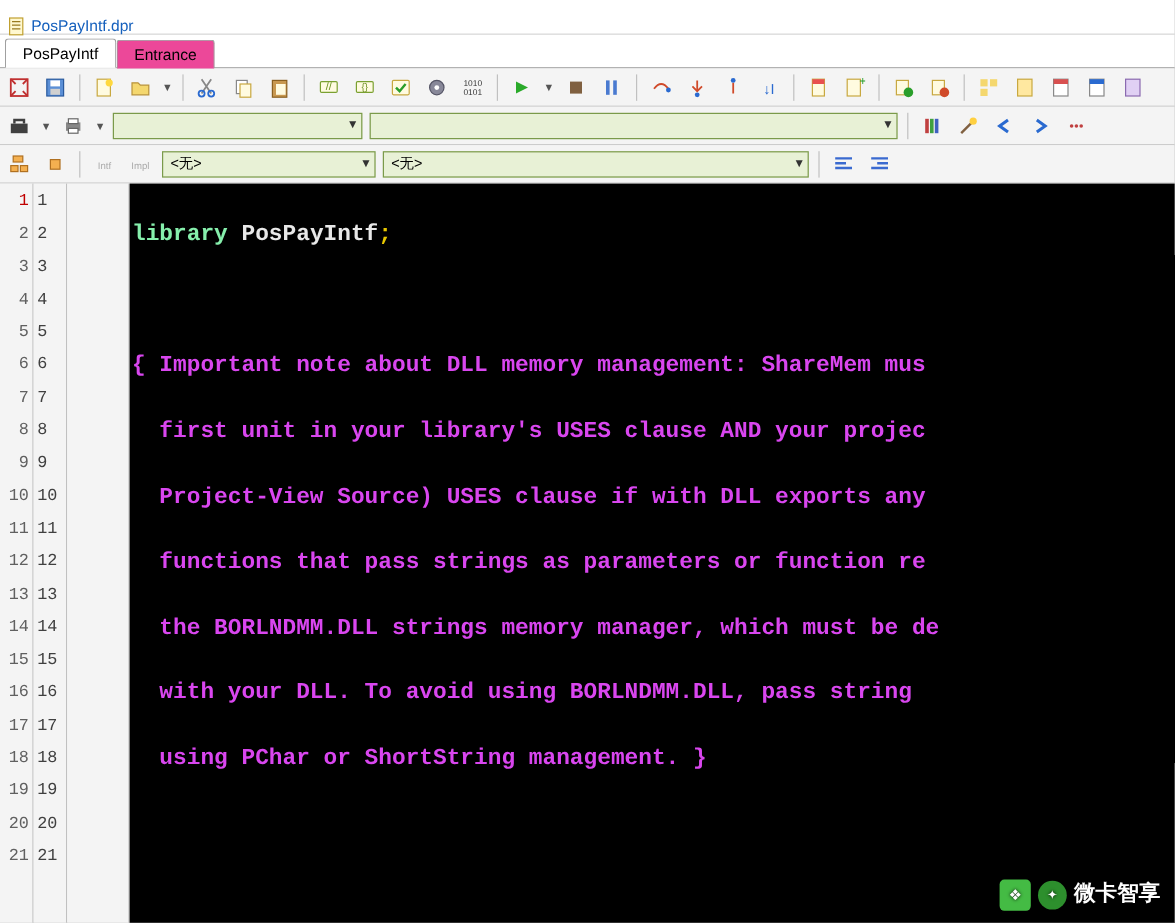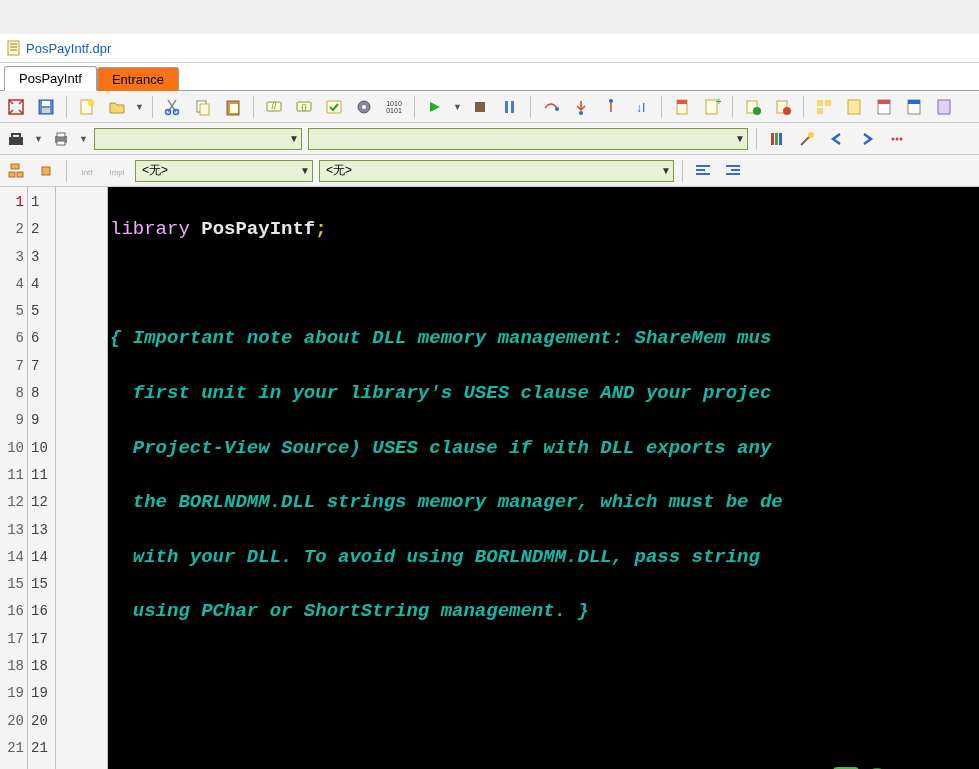--- a/index.html
+++ b/index.html
@@ -1,45 +1,45 @@
 <!DOCTYPE html>
 <html><head>
 <meta charset="utf-8">
 <style>
 * { box-sizing: border-box; margin: 0; padding: 0; }
 body { font-family: Tahoma, Arial, sans-serif; font-size: 12px; background: #f0f0f0; width: 979px; height: 769px; overflow: hidden; }
 
-.titlebar { background: #fff; height: 28px; display: flex; align-items: center; padding: 14px 6px; border-bottom: 1px solid #d0d0d0; margin-top: 34px; }
+.titlebar { background: #fff; height: 28px; display: flex; padding: 14px 6px; border-bottom: 1px solid #d0d0d0; }
 .titlebar .file-icon { width: 16px; height: 16px; margin-right: 4px; display: inline-flex; align-items:center; justify-content:center; }
 .titlebar-text { color: #1560bd; font-size: 13px; }
 
 .tabbar { background: #fff; height: 28px; display: flex; align-items: flex-end; border-bottom: 1px solid #a0a0a0; padding-left: 4px; }
-.tab { padding: 4px 14px; border: 1px solid #a0a0a0; border-bottom: none; background: #f97316; margin-right: 0; font-size: 13px; position: relative; top: 1px; border-radius: 3px 3px 0 0; }
+.tab { padding: 4px 14px; border: 1px solid #a0a0a0; border-bottom: none; background: #ec4899; margin-right: 0; font-size: 13px; position: relative; top: 1px; border-radius: 3px 3px 0 0; }
 .tab.active { background: #fff; border-bottom: 1px solid #fff; }
 
 .toolbar { background: #f4f4f4; padding: 3px 4px; display: flex; align-items: center; gap: 6px; border-bottom: 1px solid #ccc; flex-wrap: nowrap; }
 .toolbar .sep { width: 1px; height: 22px; background: #c0c0c0; margin: 0 2px; }
 .tbtn { width: 24px; height: 24px; display: inline-flex; align-items: center; justify-content: center; cursor: pointer; border-radius: 2px; }
 .combo { height: 22px; background: #e8f1d6; border: 1px solid #7a9a4a; flex: 0 0 auto; display: inline-flex; align-items: center; justify-content: space-between; padding: 0 2px 0 6px; }
 .combo .arrow { font-size: 10px; color: #333; }
 .combo.w1 { width: 208px; }
 .combo.w2 { width: 440px; }
 .combo.w3 { width: 178px; }
 .combo.w4 { width: 355px; }
 
 .gutter-area { display: flex; height: calc(769px - 28px - 28px - 32px - 32px - 32px); }
 .line-gutter { background: #f4f4f4; border-right: 1px solid #c0c0c0; width: 28px; text-align: right; padding: 2px 3px 0 0; color: #606060; font-family: "Courier New", monospace; font-size: 14px; line-height: 27.3px; }
 .line-gutter2 { background: #f4f4f4; border-right: 1px solid #c0c0c0; width: 28px; text-align: left; padding: 2px 0 0 3px; color: #404040; font-family: "Courier New", monospace; font-size: 14px; line-height: 27.3px; }
 .fold-gutter { background: #f4f4f4; border-right: 1px solid #c0c0c0; width: 52px; }
 .line-red { color: #c00000; }
 
 .editor { background: #000; flex: 1; padding: 2px 0 0 2px; font-family: "Courier New", monospace; font-size: 19px; line-height: 27.3px; color: #d4d4d4; white-space: pre; overflow: hidden; position: relative; font-weight: bold; }
-.kw { color: #f0abfc; font-weight: normal; }
+.kw { color: #86efac; font-weight: bold; }
 .id { color: #e8e8e8; }
-.cm { color: #14b8a6; font-style: italic; }
+.cm { color: #d946ef; }
 .punct { color: #e8c800; }
 
 .watermark { position: absolute; right: 12px; bottom: 10px; display: flex; align-items: center; gap: 6px; color: #fff; font-size: 18px; text-shadow: 0 0 3px #000; }
 .wm-icon { width: 26px; height: 26px; background: #4b4; border-radius: 4px; display:inline-flex;align-items:center;justify-content:center;color:#fff;font-size:16px;}
 .wm-icon2 { width: 24px; height: 24px; border-radius: 50%; background:#2d8f2d; display:inline-flex;align-items:center;justify-content:center;color:#fff;font-size:14px;}
 </style>
 </head>
 <body>
 
 <div class="titlebar">
@@ -391,20 +391,21 @@
     <div>20</div>
     <div>21</div>
   </div>
   <div class="fold-gutter"></div>
   <div class="editor">
 <div><span class="kw">library</span><span class="id"> PosPayIntf</span><span class="punct">;</span></div>
 <div> </div>
 <div class="cm">{ Important note about DLL memory management: ShareMem mus</div>
 <div class="cm">  first unit in your library's USES clause AND your projec</div>
 <div class="cm">  Project-View Source) USES clause if with DLL exports any</div>
+<div class="cm">  functions that pass strings as parameters or function re</div>
 <div class="cm">  the BORLNDMM.DLL strings memory manager, which must be de</div>
 <div class="cm">  with your DLL. To avoid using BORLNDMM.DLL, pass string </div>
 <div class="cm">  using PChar or ShortString management. }</div>
 
 
 
 
 
 
 

